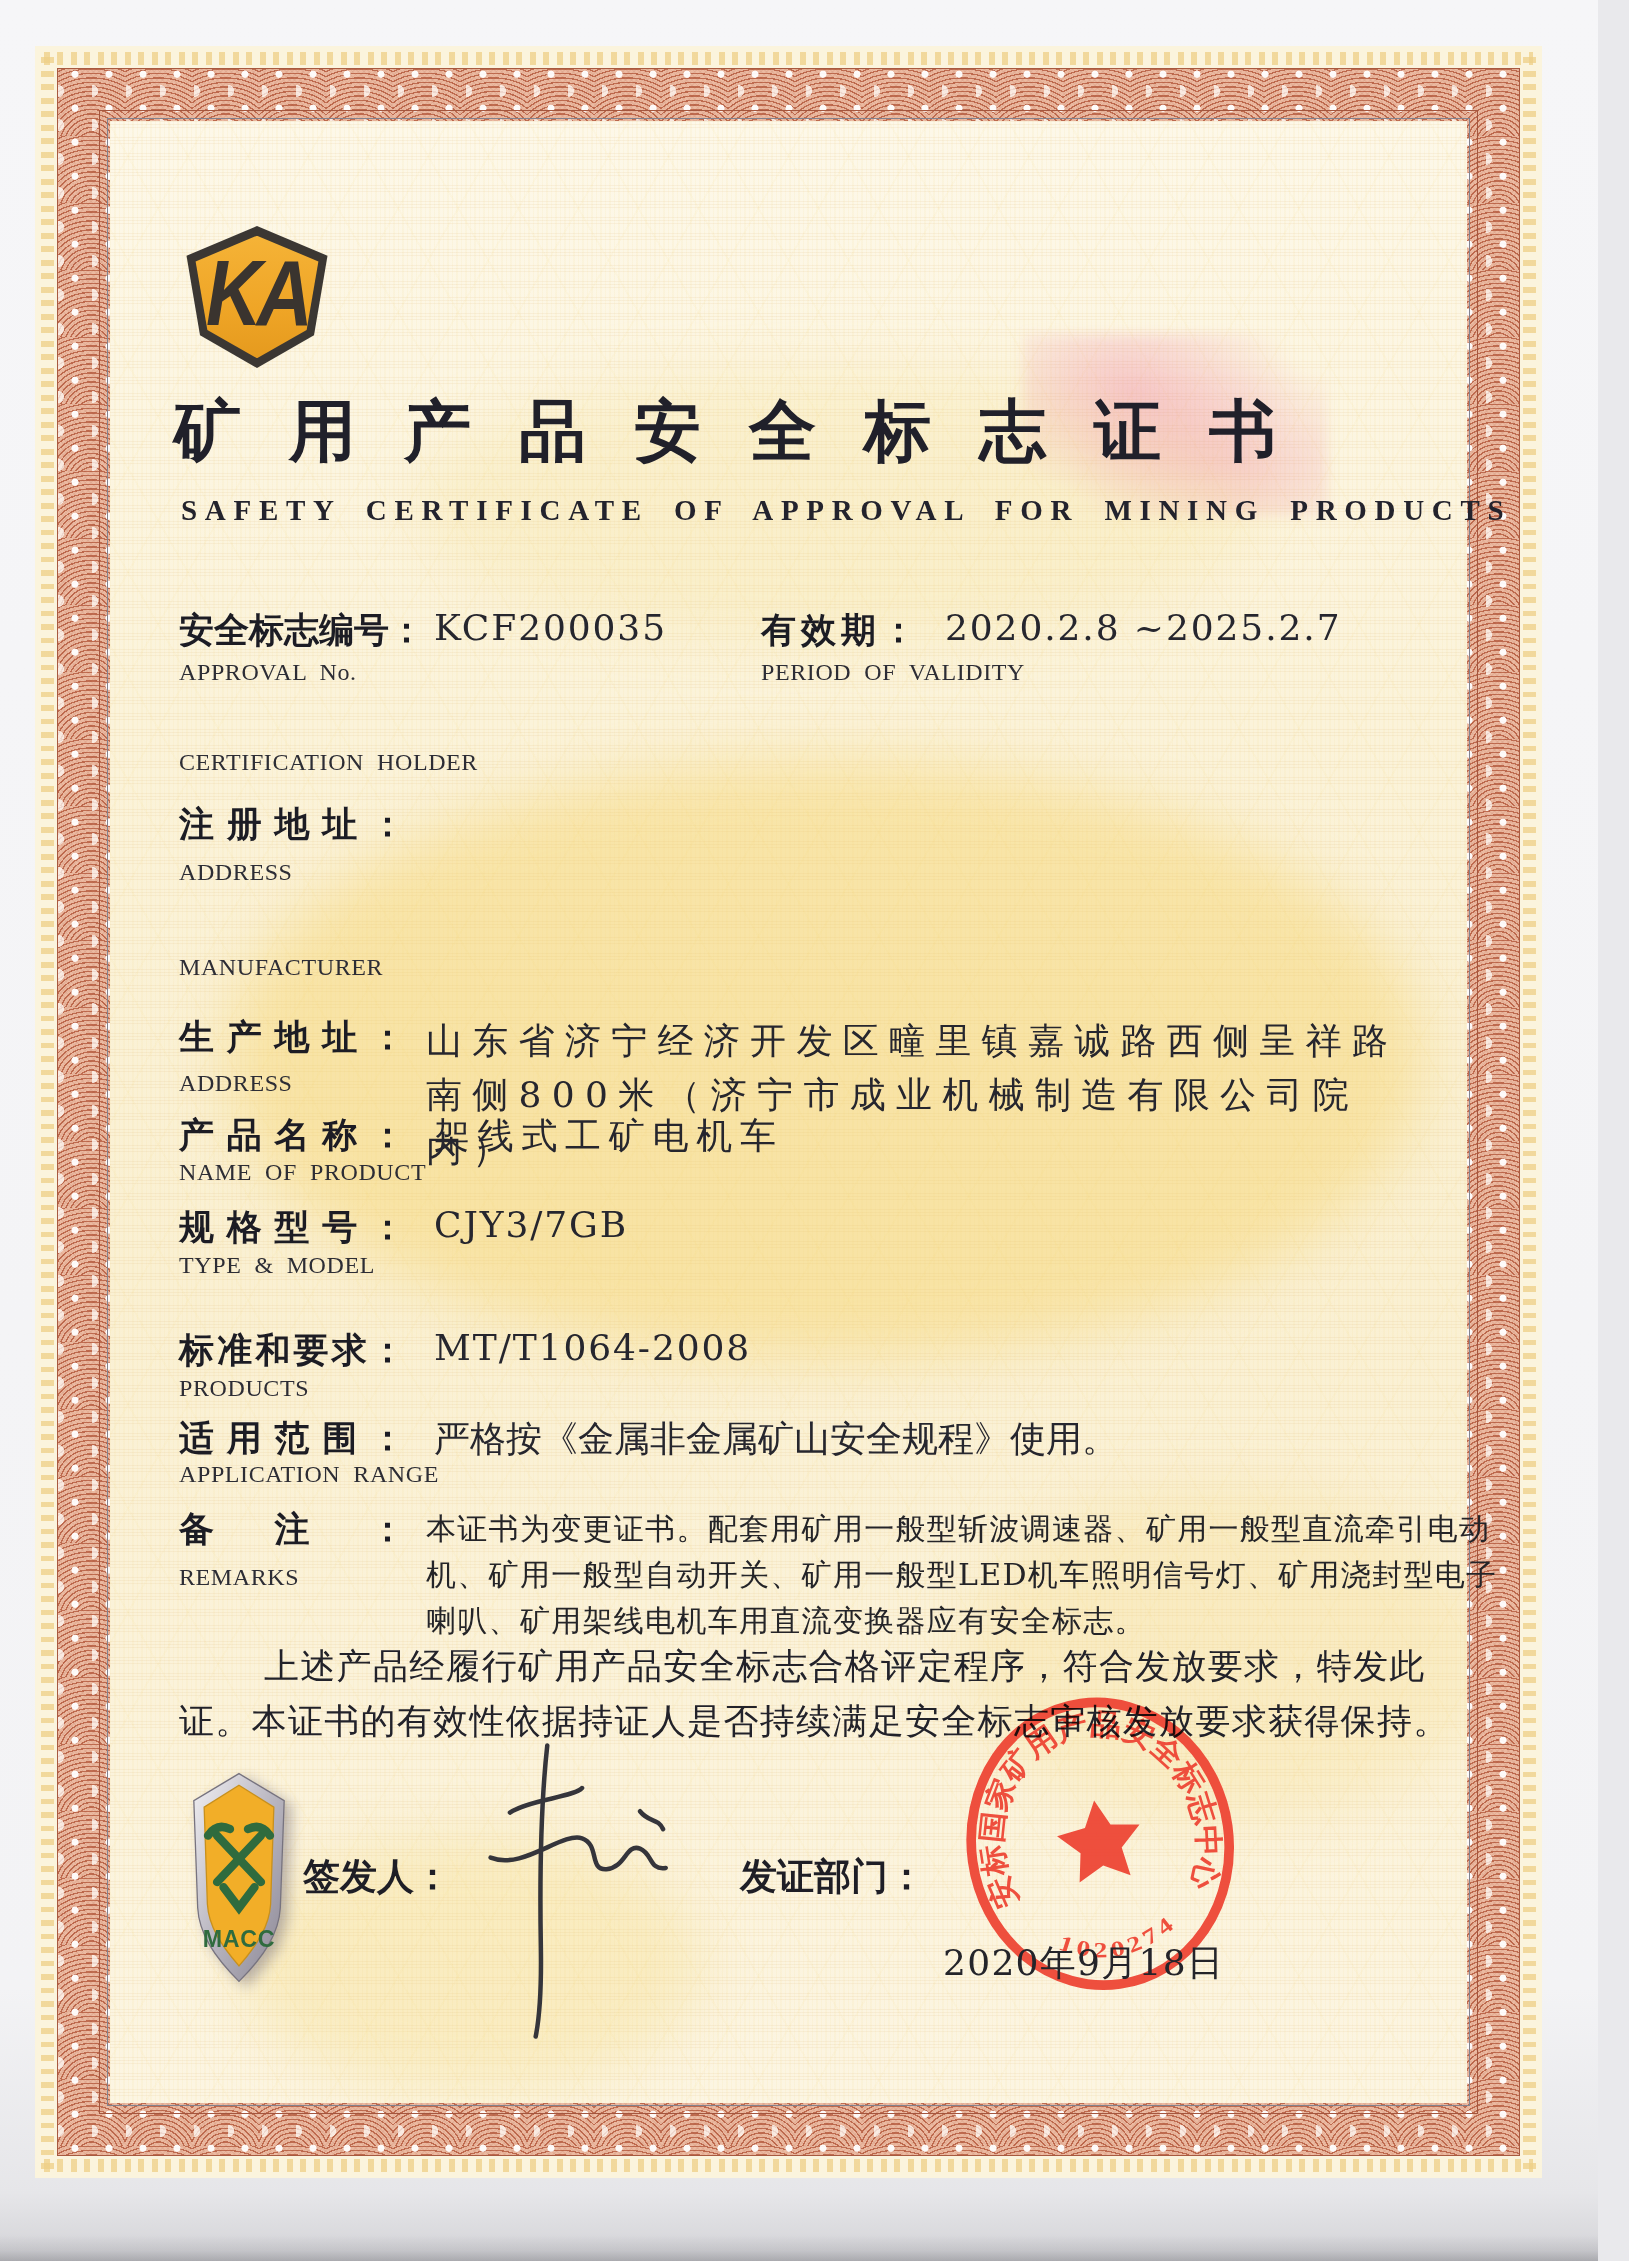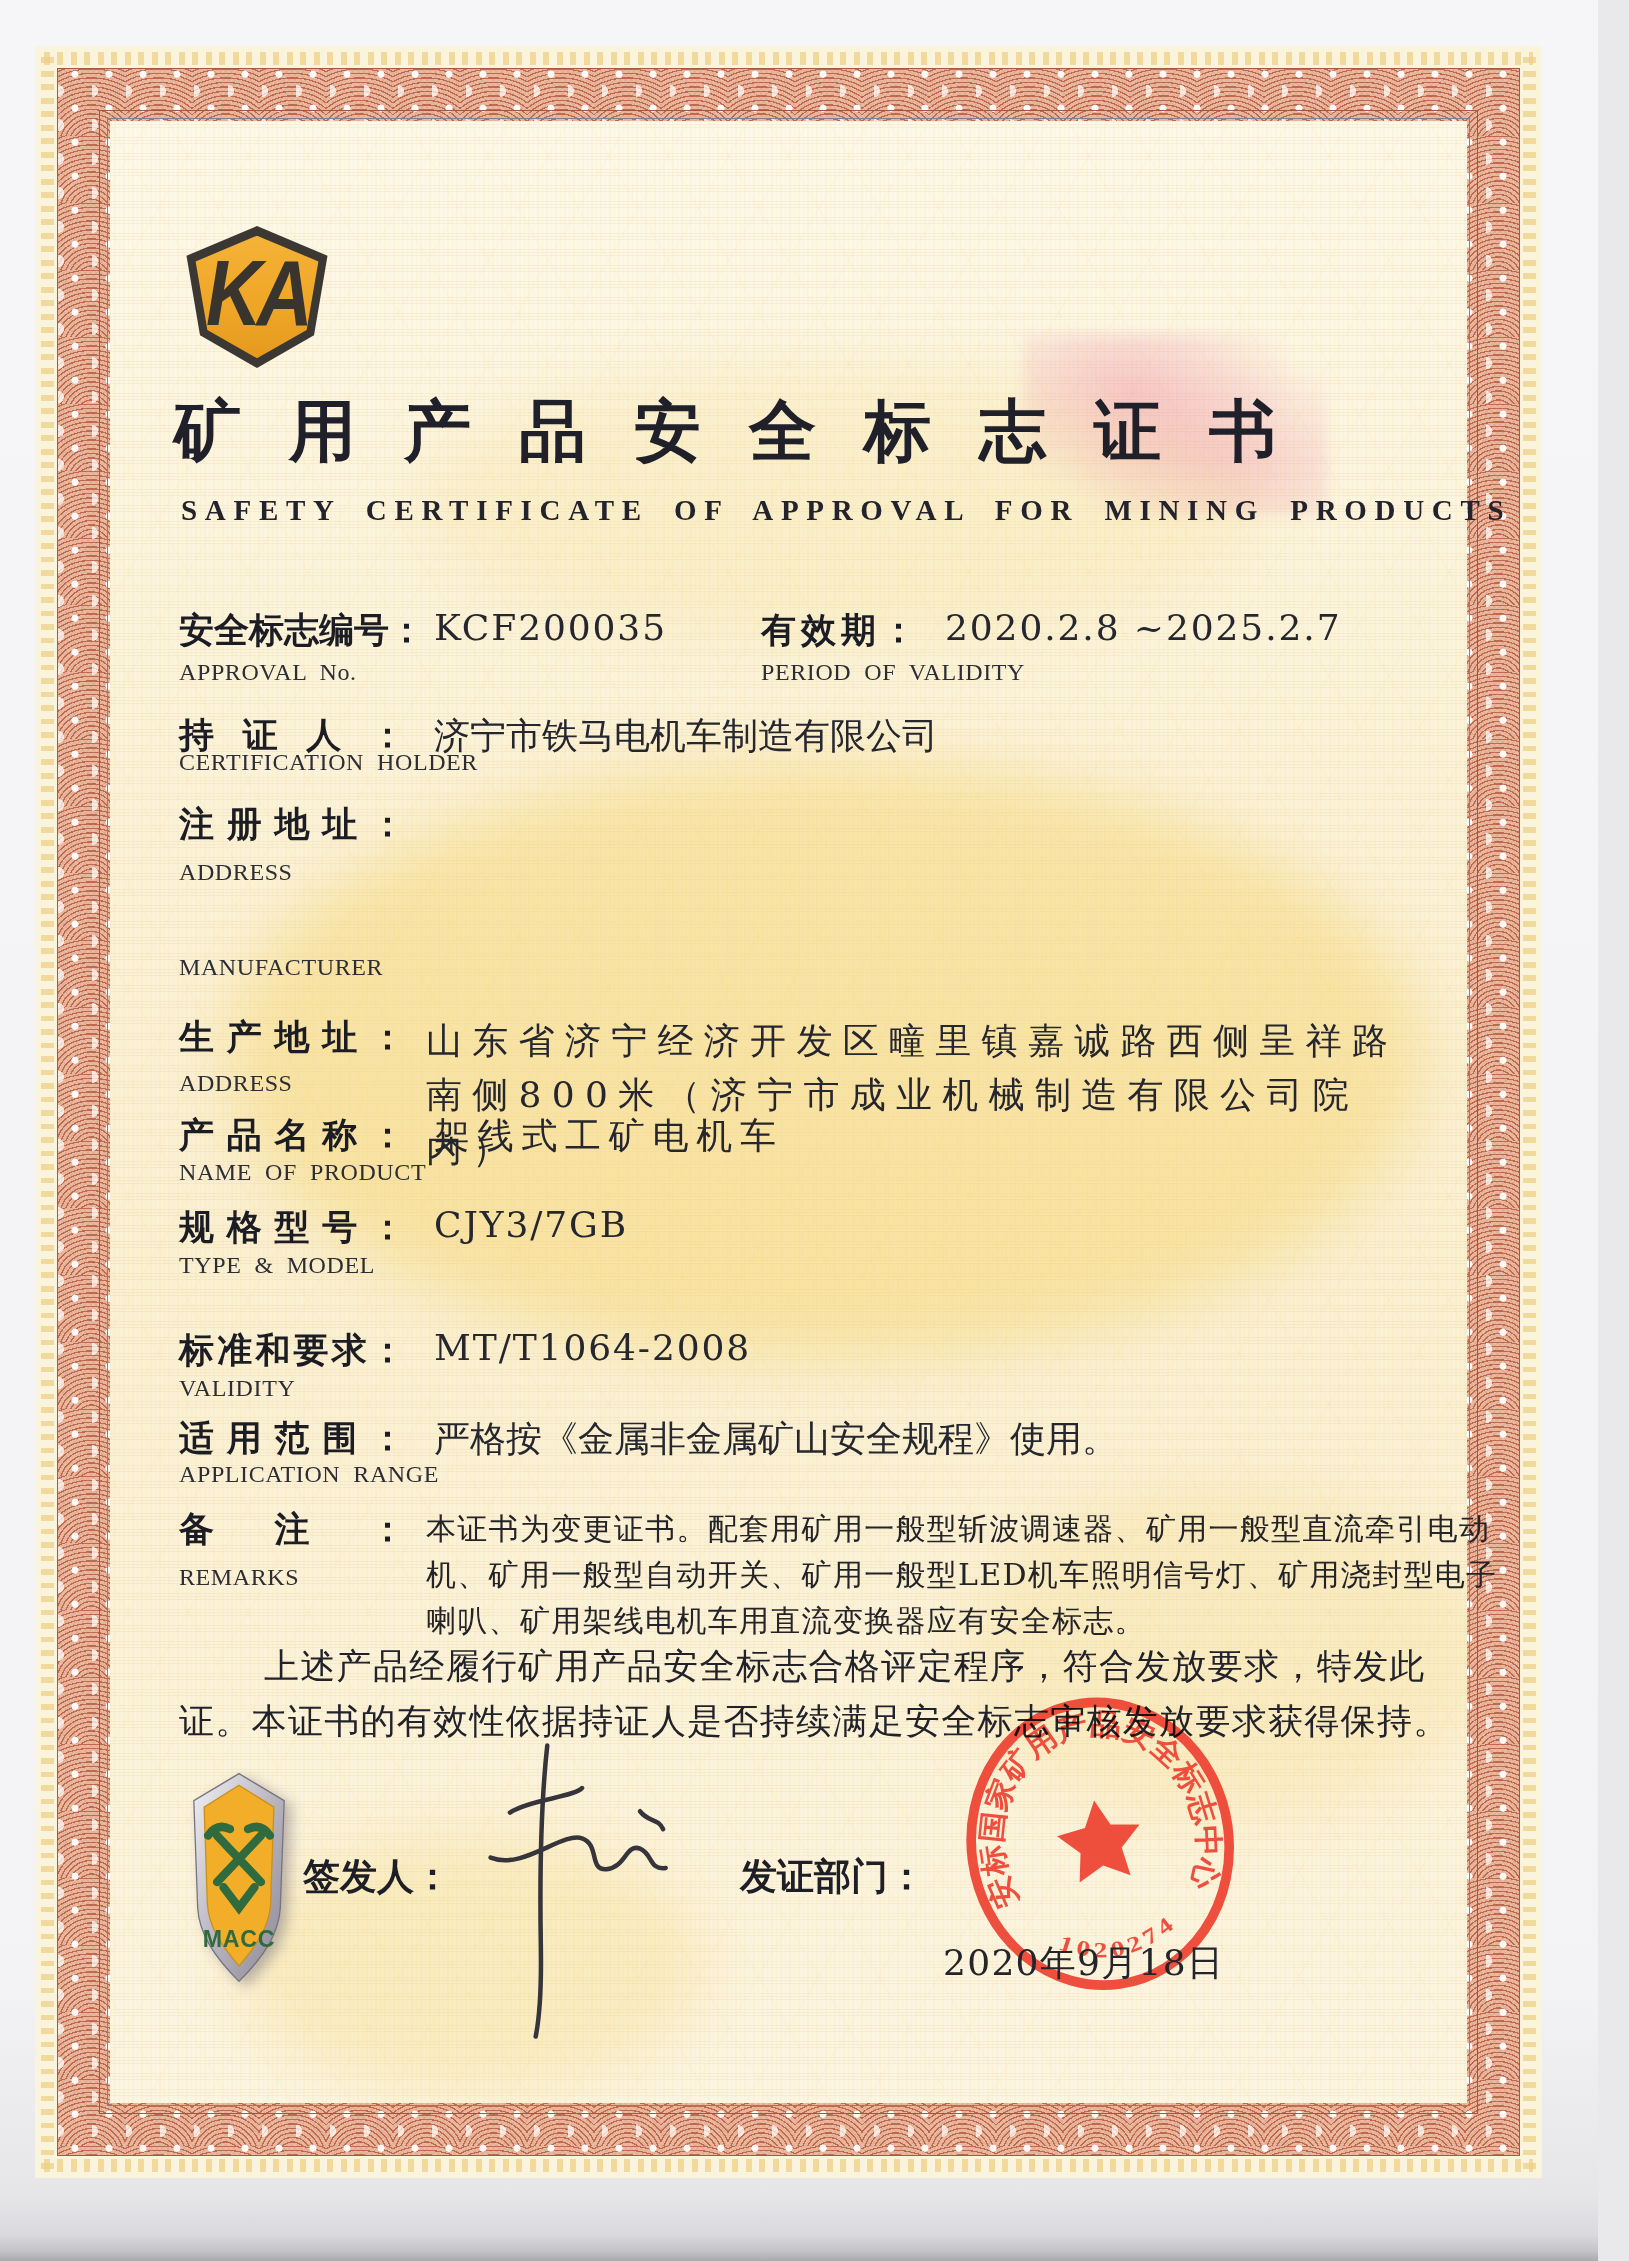--- a/index.html
+++ b/index.html
@@ -105,23 +105,20 @@
 
     <div class="row" style="left:179px;top:607px;">
       <span class="lbl">安全标志编号：</span><span class="val num">KCF200035</span>
     </div>
     <div class="row" style="left:761px;top:607px;">
       <span class="lbl w240">有效期：</span><span class="val num">2020.2.8 ~2025.2.7</span>
     </div>
     <div class="sub" style="left:179px;top:659px;">APPROVAL No.</div>
     <div class="sub" style="left:761px;top:659px;">PERIOD OF VALIDITY</div>
 
-    <div class="row" style="left:179px;top:712px;">
-      <span class="lbl">持证人：</span><span class="val">济宁市铁马电机车制造有限公司</span>
-    </div>
     <div class="sub" style="left:179px;top:749px;">CERTIFICATION HOLDER</div>
 
     <div class="row" style="left:179px;top:801px;">
       <span class="lbl">注册地址：</span>
     </div>
     <div class="sub" style="left:179px;top:859px;">ADDRESS</div>
 
     <div class="sub" style="left:179px;top:954px;">MANUFACTURER</div>
 
     <div class="row" style="left:179px;top:1014px;">
@@ -136,21 +133,21 @@
     <div class="sub" style="left:179px;top:1159px;">NAME OF PRODUCT</div>
 
     <div class="row" style="left:179px;top:1204px;">
       <span class="lbl">规格型号：</span><span class="val num">CJY3/7GB</span>
     </div>
     <div class="sub" style="left:179px;top:1252px;">TYPE &amp; MODEL</div>
 
     <div class="row" style="left:179px;top:1327px;">
       <span class="lbl">标准和要求：</span><span class="val num">MT/T1064-2008</span>
     </div>
-    <div class="sub" style="left:179px;top:1375px;">VALIDITY</div>
+    <div class="sub" style="left:179px;top:1375px;">PRODUCTS</div>
 
     <div class="row" style="left:179px;top:1415px;">
       <span class="lbl">适用范围：</span><span class="val">严格按《金属非金属矿山安全规程》使用。</span>
     </div>
     <div class="sub" style="left:179px;top:1461px;">APPLICATION RANGE</div>
 
     <div class="row" style="left:179px;top:1506px;">
       <span class="lbl">备注：</span>
     </div>
     <div class="remark-text">本证书为变更证书。配套用矿用一般型斩波调速器、矿用一般型直流牵引电动机、矿用一般型自动开关、矿用一般型LED机车照明信号灯、矿用浇封型电子喇叭、矿用架线电机车用直流变换器应有安全标志。</div>

